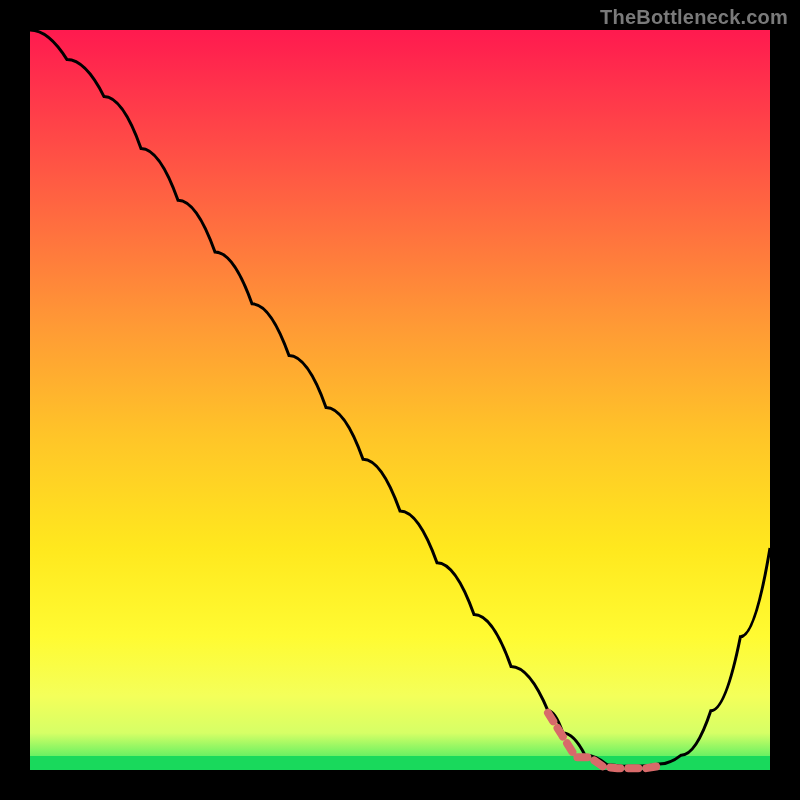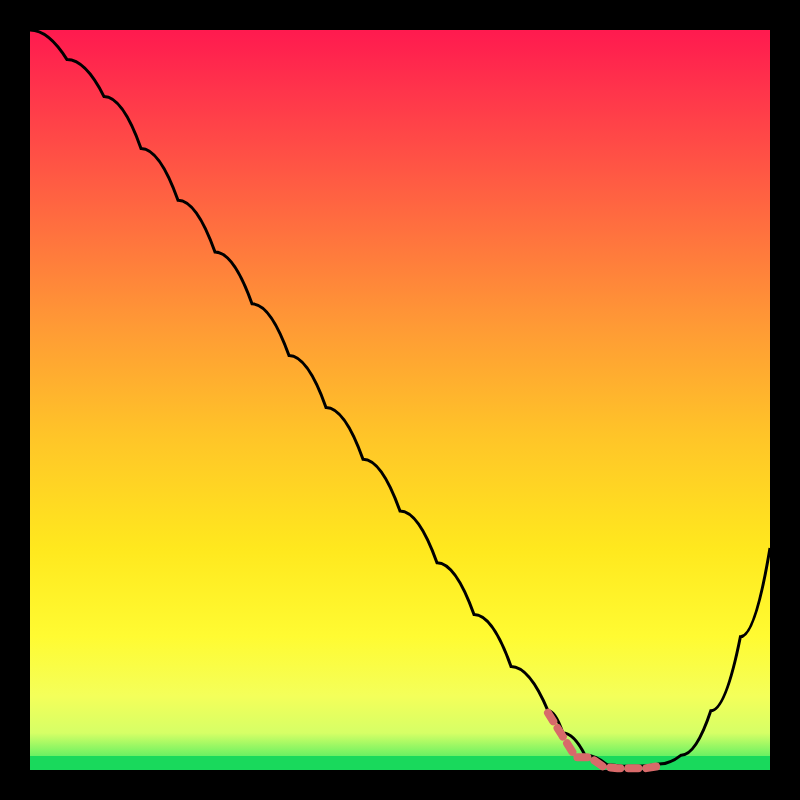--- a/index.html
+++ b/index.html
@@ -62,20 +62,21 @@
     font-size: 20px;
     font-weight: 600;
     letter-spacing: 0.2px;
   }
 </style>
 </head>
 <body>
 
 <div class="frame">
 
+  <div class="watermark">TheBottleneck.com</div>
 
   <div class="plot-area">
 
     <div class="green-band"></div>
 
     <svg class="curve" viewBox="0 0 740 740" preserveAspectRatio="none">
       <path id="curve-path" fill="none" stroke="#000" stroke-width="3" d="M 0 0 Q 18.5 0 37 29.600000000000023 Q 55.5 29.600000000000023 74 66.60000000000002 Q 92.5 66.60000000000002 111 118.39999999999998 Q 129.5 118.39999999999998 148 170.19999999999993 Q 166.5 170.19999999999993 185 222 Q 203.5 222 222 273.8 Q 240.5 273.8 259 325.59999999999997 Q 277.5 325.59999999999997 296 377.40000000000003 Q 314.5 377.40000000000003 333 429.2 Q 351.5 429.2 370 481 Q 388.5 481 407.00000000000006 532.8 Q 425.5 532.8 444 584.6 Q 462.5 584.6 481 636.4 Q 499.5 636.4 518 680.8 Q 525.4 680.8 532.8 703 Q 543.9 703 555 725.2 Q 566.1 725.2 577.2 734.82 Q 584.6 734.82 592 736.3 Q 599.4 736.3 606.8 736.3 Q 617.9 736.3 629 734.08 Q 640.1 734.08 651.2 725.2 Q 666 725.2 680.8000000000001 680.8 Q 695.6 680.8 710.4 606.8 Q 725.2 606.8 740 518"></path>
       <path id="marker-path" fill="none" stroke="#d86a6a" stroke-width="8" stroke-linecap="round" stroke-dasharray="10 8" d="M 518 682.8 L 531.875 705 L 545.75 727.2 L 559.625 727.2 L 573.5 736.82 L 587.375 738.3 L 601.25 738.3 L 615.125 738.3 L 629 736.08"></path>
     </svg>
 

